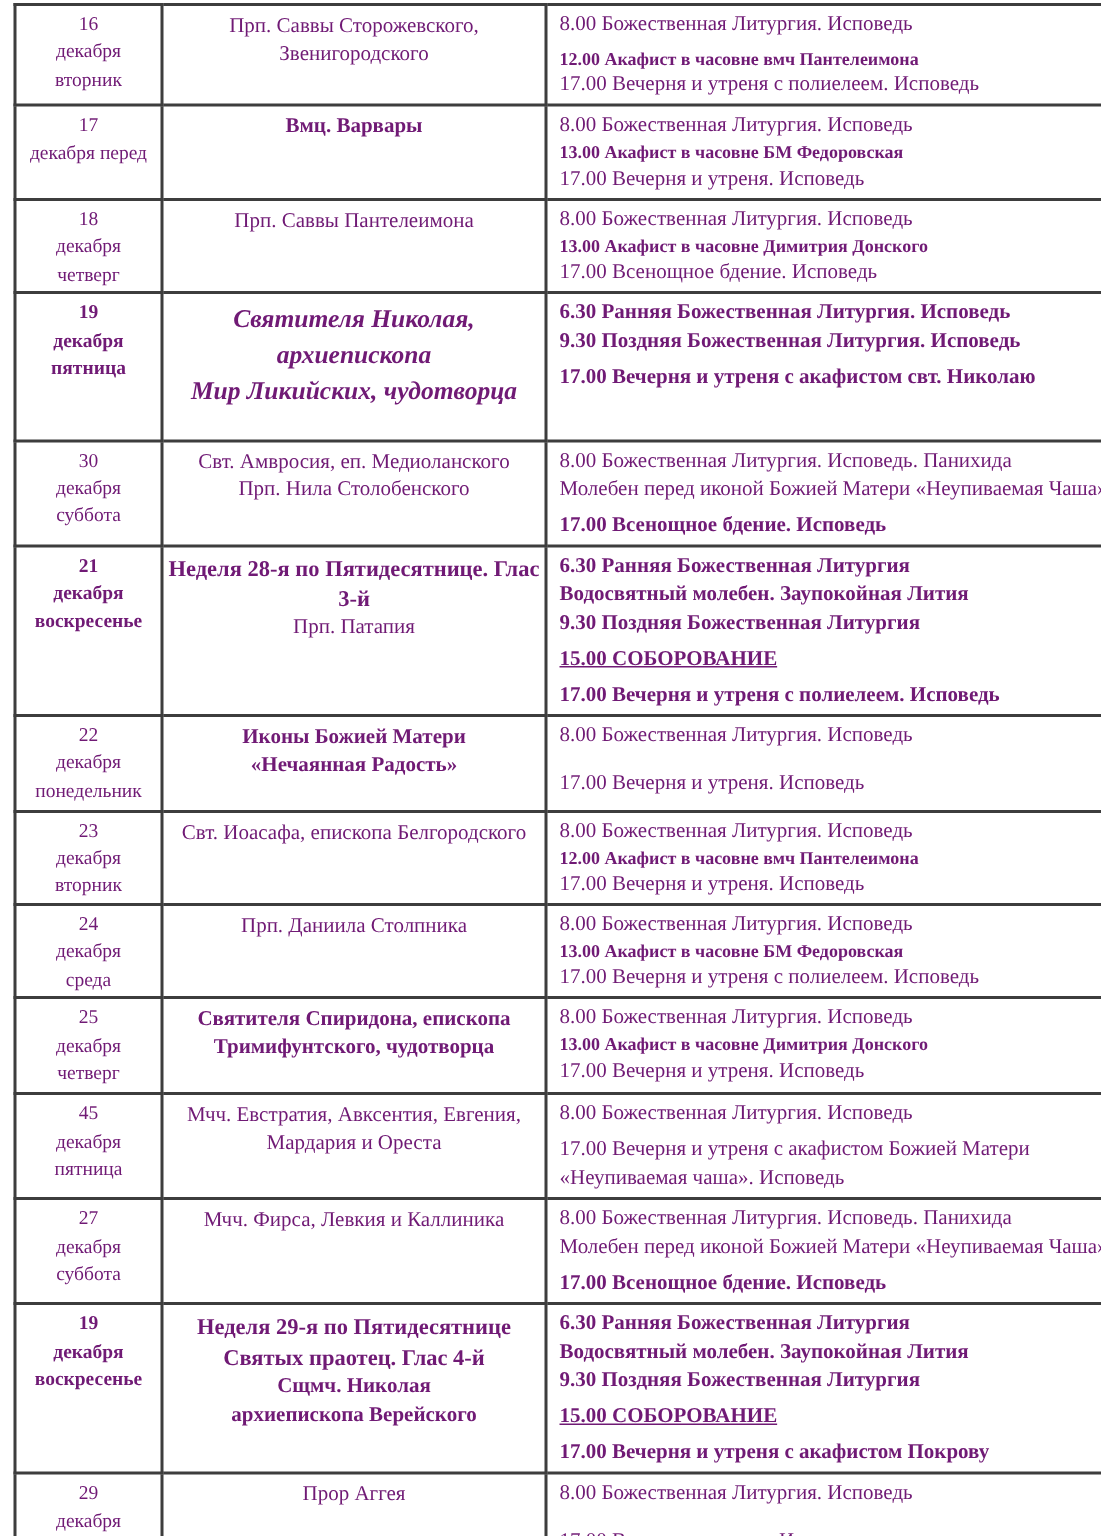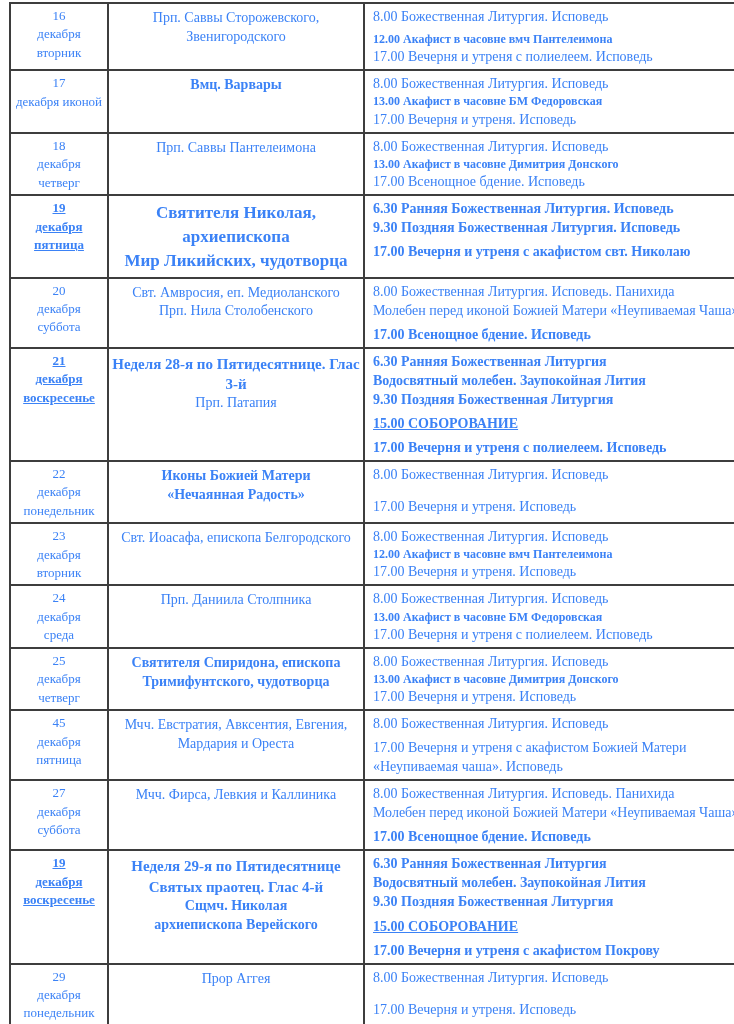--- a/index.html
+++ b/index.html
@@ -1,32 +1,32 @@
 <!DOCTYPE html>
 <html><head>
 <meta charset="utf-8">
 <style>
   html,body{margin:0;padding:0;background:#ffffff;}
   .page{
     width:734px;height:1024px;background:#ffffff;overflow:hidden;
-    font-family:"Liberation Serif","DejaVu Serif",serif;color:#3b82f6;
+    font-family:"Liberation Serif","DejaVu Serif",serif;color:#701a75;
   }
   table.schedule{
     border-collapse:collapse;table-layout:fixed;
     margin:2px 0 0 9px;width:715px;
   }
   td{border:2px solid #3d3d3d;vertical-align:top;overflow:hidden;}
   .c-date{width:92px;text-align:center;font-size:13px;line-height:1.42;padding:3px 2px 2px 2px;}
-  .c-date.b{font-weight:bold;text-decoration:underline;}
-  .c-feast{width:248px;text-align:center;font-size:14px;line-height:1.35;padding:5px 3px 3px 3px;}
+  .c-date.b{font-weight:bold;}
+  .c-feast{width:248px;text-align:center;font-size:14px;line-height:1.35;padding:5px 3px 19px 3px;}
   .c-serv{width:375px;font-size:14px;line-height:1.36;padding:3px 4px 3px 8px;}
   .f-regular{font-weight:normal;}
   .f-bold{font-weight:bold;}
   .f-bold-small{font-weight:bold;font-size:15px;}
-  .f-bold-large{font-weight:bold;font-size:17px;line-height:1.42;}
+  .f-bold-large{font-weight:bold;font-size:17px;line-height:1.42;font-style:italic;}
   .s-regular{font-weight:normal;}
   .s-bold{font-weight:bold;}
   .s-bold-small{font-weight:bold;font-size:12px;}
   .s-bold-underline{font-weight:bold;text-decoration:underline;}
   .gap{margin-top:13px;}
   .gap-sm{margin-top:5px;}
 </style>
 </head>
 <body>
 
@@ -45,21 +45,21 @@
           </td>
           <td class="c-serv">
             <div class="s-regular">8.00 Божественная Литургия. Исповедь</div>
             <div class="s-bold-small gap-sm">12.00 Акафист в часовне вмч Пантелеимона</div>
             <div class="s-regular">17.00 Вечерня и утреня с полиелеем. Исповедь</div>
           </td>
         </tr>
         <tr style="height: 50px;">
           <td class="c-date">
             <div>17</div>
-            <div>декабря  иконой</div>
+            <div>декабря  перед</div>
           </td>
           <td class="c-feast">
             <div class="f-bold">Вмц. Варвары</div>
           </td>
           <td class="c-serv">
             <div class="s-regular">8.00 Божественная Литургия. Исповедь</div>
             <div class="s-bold-small">13.00 Акафист в часовне БМ Федоровская</div>
             <div class="s-regular">17.00 Вечерня и утреня. Исповедь</div>
           </td>
         </tr>
@@ -90,21 +90,21 @@
             <div class="f-bold-large">Мир Ликийских, чудотворца</div>
           </td>
           <td class="c-serv">
             <div class="s-bold">6.30 Ранняя Божественная Литургия. Исповедь</div>
             <div class="s-bold">9.30 Поздняя Божественная Литургия. Исповедь</div>
             <div class="s-bold gap-sm">17.00 Вечерня и утреня с акафистом свт. Николаю</div>
           </td>
         </tr>
         <tr style="height: 58px;">
           <td class="c-date">
-            <div>20</div>
+            <div>30</div>
             <div>декабря</div>
             <div>суббота</div>
           </td>
           <td class="c-feast">
             <div class="f-regular">Свт. Амвросия, еп. Медиоланского</div>
             <div class="f-regular">Прп. Нила Столобенского</div>
           </td>
           <td class="c-serv">
             <div class="s-regular">8.00 Божественная Литургия. Исповедь. Панихида</div>
             <div class="s-regular">Молебен перед иконой Божией Матери «Неупиваемая Чаша»</div>

